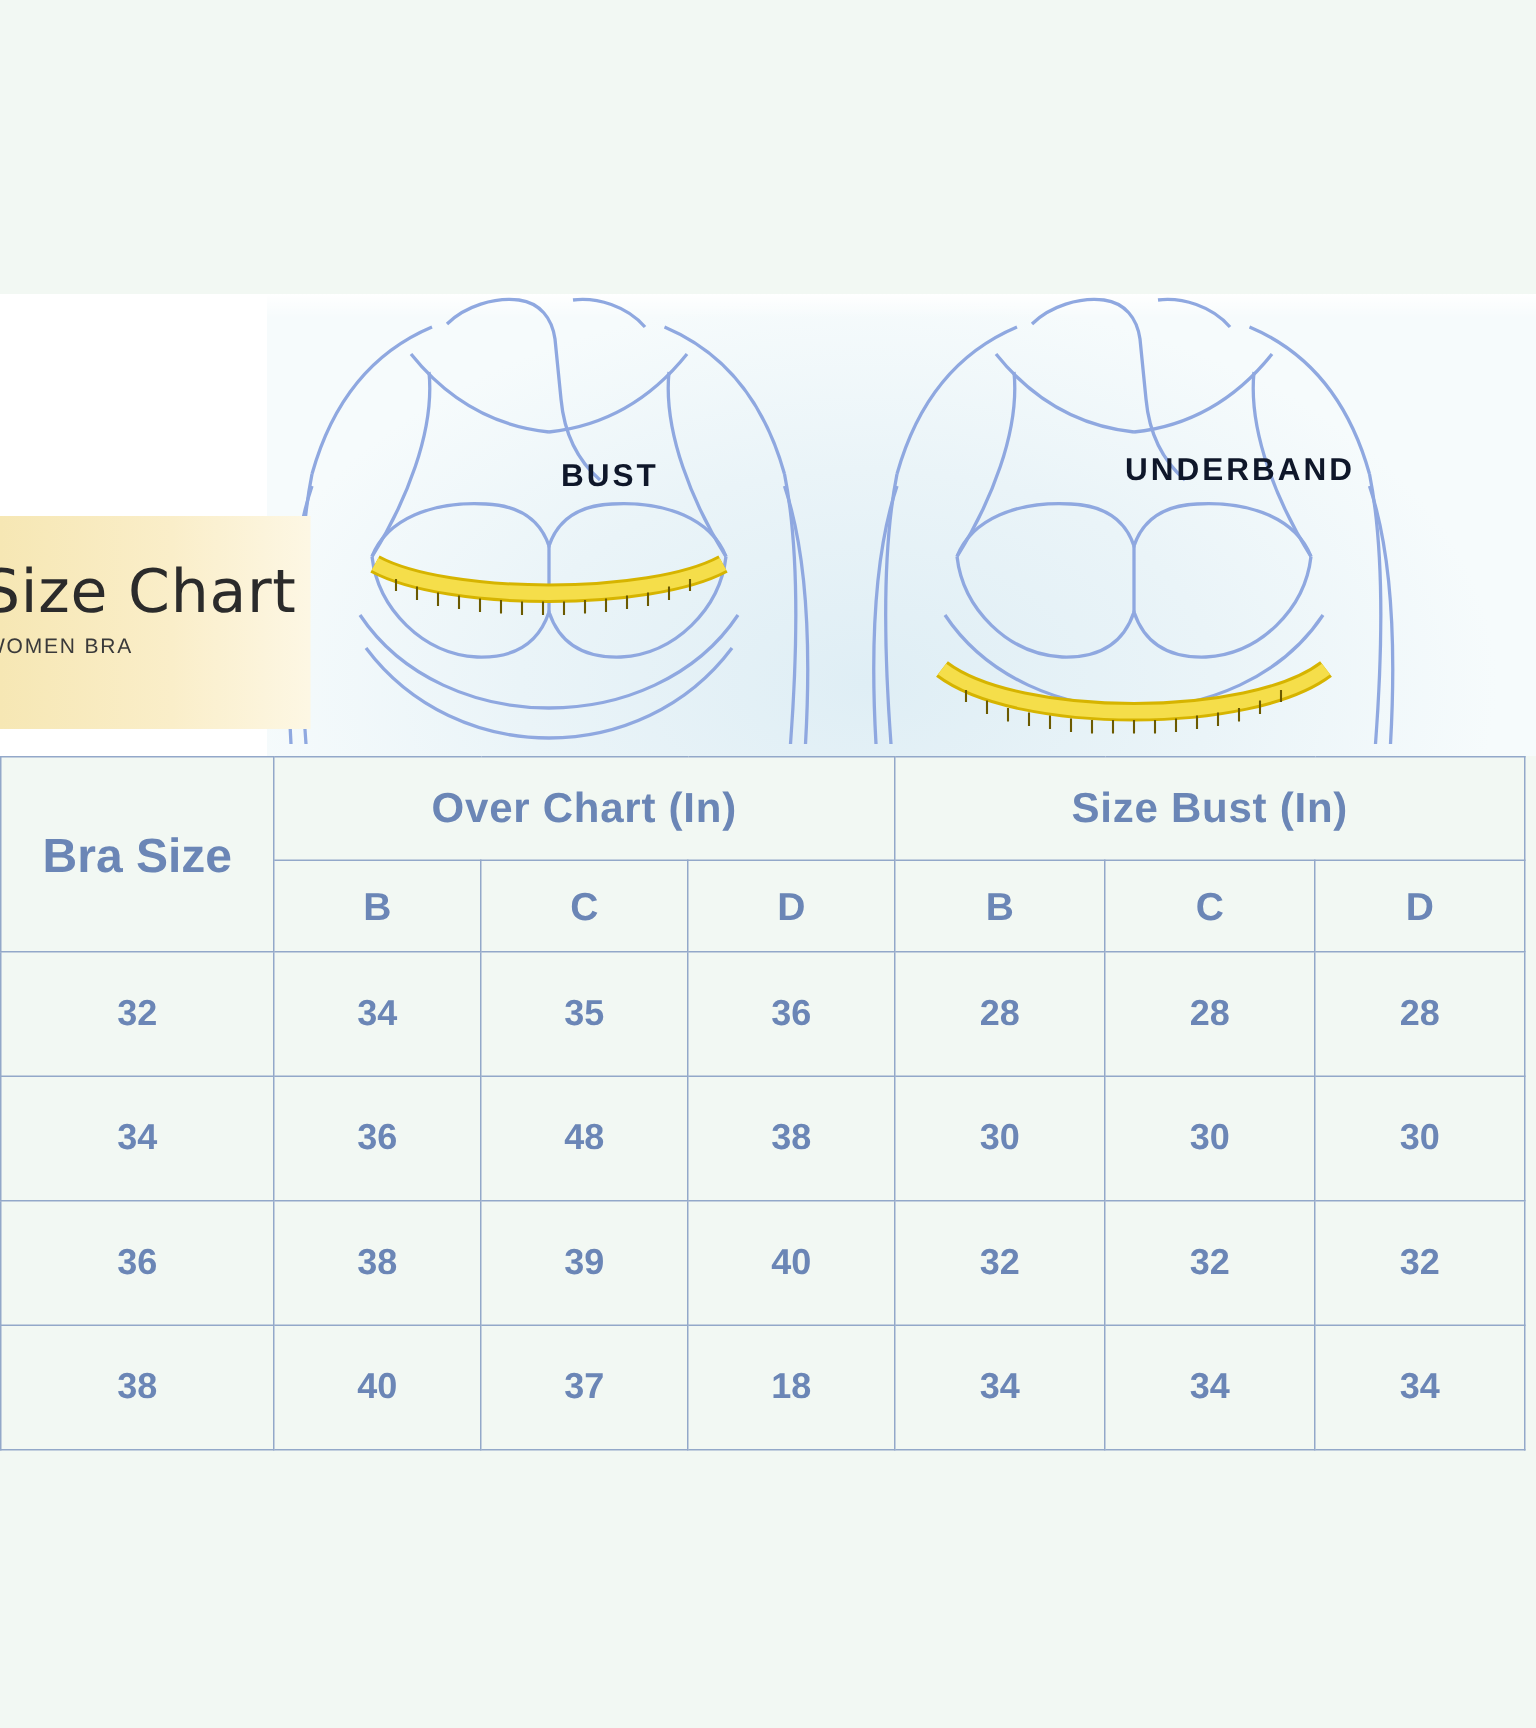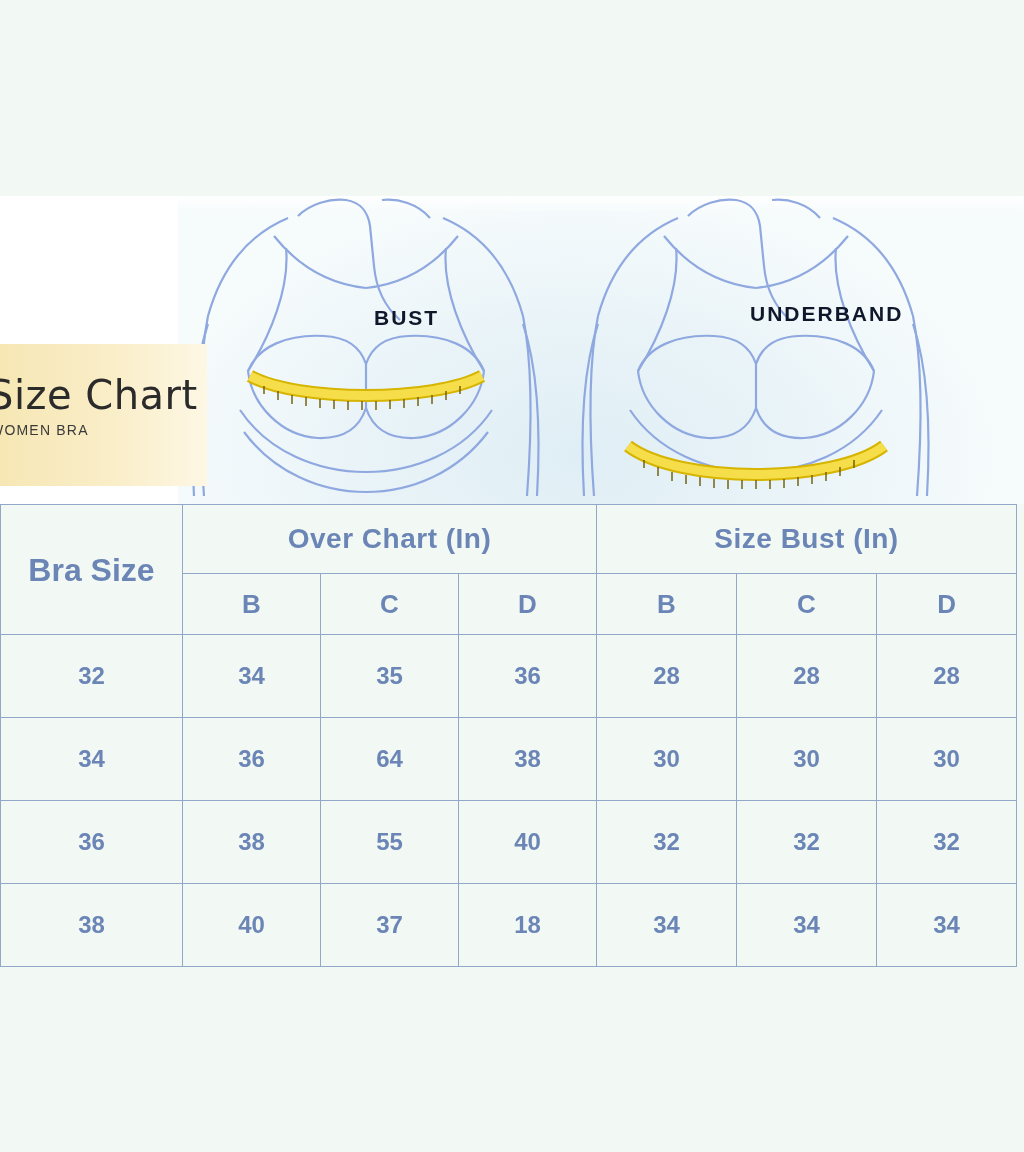--- a/index.html
+++ b/index.html
@@ -308,30 +308,30 @@
           <td class="val">34</td>
           <td class="val">35</td>
           <td class="val">36</td>
           <td class="val">28</td>
           <td class="val">28</td>
           <td class="val">28</td>
         </tr>
         <tr>
           <td class="val size">34</td>
           <td class="val">36</td>
-          <td class="val">64</td>
+          <td class="val">48</td>
           <td class="val">38</td>
           <td class="val">30</td>
           <td class="val">30</td>
           <td class="val">30</td>
         </tr>
         <tr>
           <td class="val size">36</td>
           <td class="val">38</td>
-          <td class="val">55</td>
+          <td class="val">39</td>
           <td class="val">40</td>
           <td class="val">32</td>
           <td class="val">32</td>
           <td class="val">32</td>
         </tr>
         <tr>
           <td class="val size">38</td>
           <td class="val">40</td>
           <td class="val">37</td>
           <td class="val">18</td>

